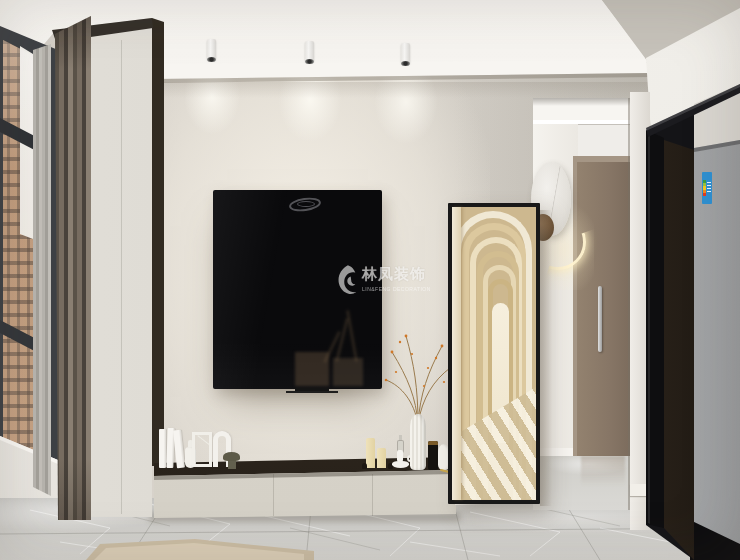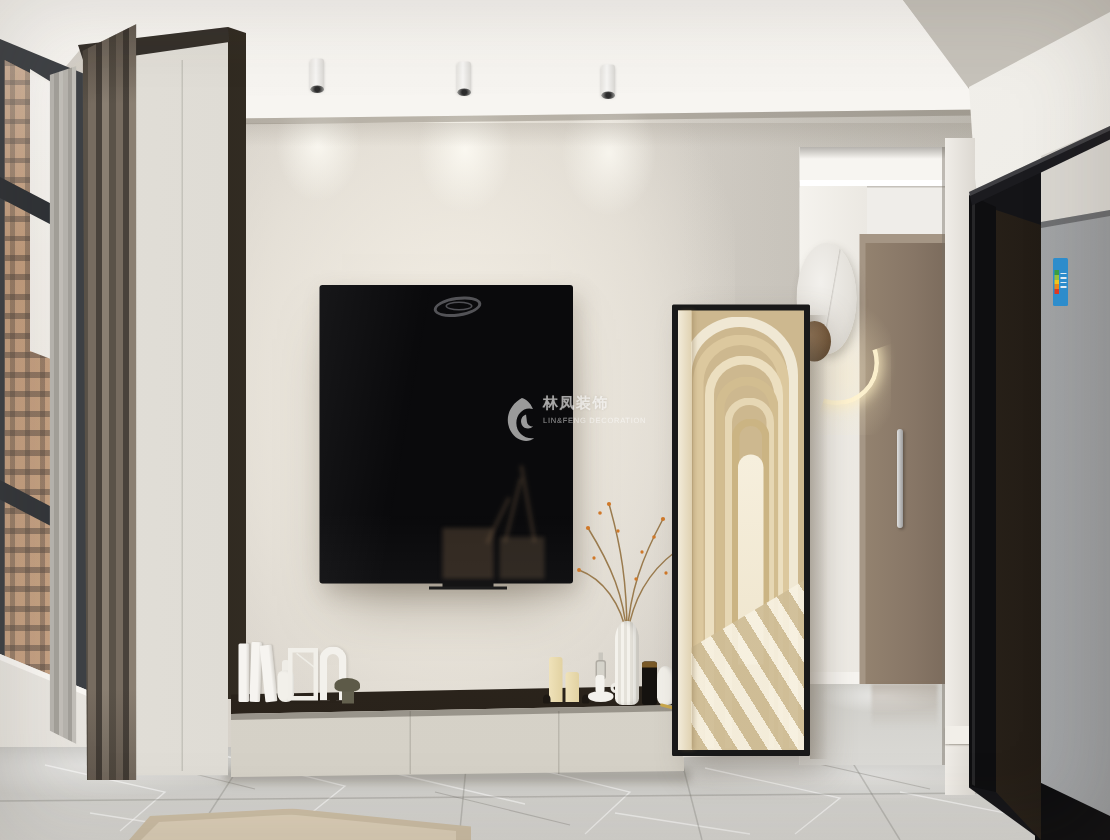--- a/index.html
+++ b/index.html
@@ -215,21 +215,21 @@
   #energy-label{left:702px;top:172px;width:10px;height:32px;background:#2e8fd0;border-radius:1px;}
   #energy-bars{position:absolute;left:703px;top:180px;width:3px;height:16px;
     background:linear-gradient(180deg,#3aa043 0 20%,#9ac33a 20% 40%,#f2c81e 40% 60%,#ef8a1a 60% 80%,#e23a22 80% 100%);}
   #energy-text{position:absolute;left:707px;top:182px;width:4px;height:12px;
     background:repeating-linear-gradient(180deg,#e9f2fa 0 1px,#2e8fd0 1px 3px);}
 
   
   #watermark{left:335px;top:262px;width:120px;height:44px;display:flex;align-items:flex-start;opacity:.95;}
   #wm-logo{width:24px;height:34px;flex:0 0 auto;margin-top:2px;}
   #wm-text{margin-left:3px;display:flex;flex-direction:column;}
-  #wm-title{font-size:10px;font-weight:bold;color:rgba(255,255,255,.66);letter-spacing:1px;line-height:1.6;white-space:nowrap;text-shadow:0 0 2px rgba(120,110,95,.25);}
+  #wm-title{font-size:15px;font-weight:bold;color:rgba(255,255,255,.66);letter-spacing:1px;line-height:1.6;white-space:nowrap;text-shadow:0 0 2px rgba(120,110,95,.25);}
   #wm-sub{font-size:5px;color:rgba(255,255,255,.58);letter-spacing:.5px;white-space:nowrap;}
 
   #vignette{pointer-events:none;box-shadow:inset 0 0 60px rgba(70,62,52,.18);}
 </style>
 </head>
 <body>
 
 <div id="scene">
 
   <div class="abs" id="tv-wall-glow"></div>

